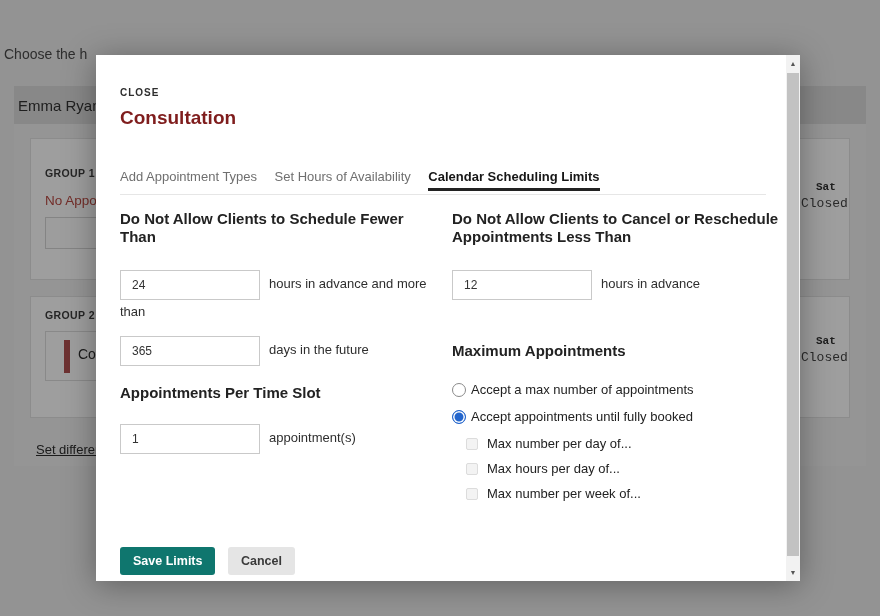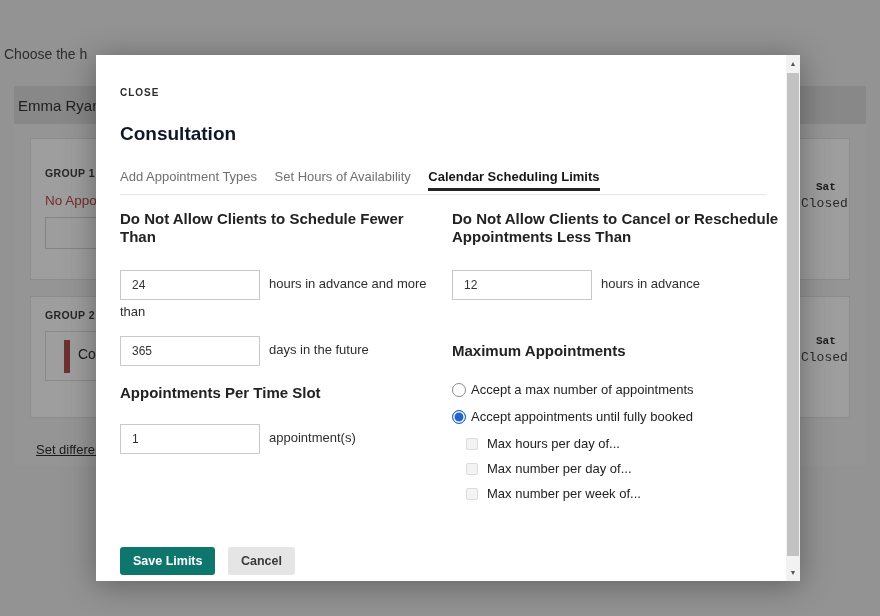--- a/index.html
+++ b/index.html
@@ -28,21 +28,21 @@
   .sat-status { font-size: 13px; color: #444; display: block; margin-top: 3px; margin-left: -15px; }
   .diff-link { position: absolute; left: 22px; top: 318px; font-size: 13px; color: #2e2e2e; text-decoration: underline; white-space: nowrap; }
 
   
   .dim-overlay { position: absolute; inset: 0; background: rgba(0,0,0,0.38); z-index: 5; }
 
   
   .modal { position: absolute; left: 96px; top: 55px; width: 704px; height: 526px; background: #ffffff;
            box-shadow: 0 4px 30px rgba(0,0,0,0.35); z-index: 10; overflow: hidden; }
   .close-btn { position: absolute; left: 24px; top: 32px; font-size: 10px; font-weight: bold; letter-spacing: 1px; color: #2e2e2e; cursor: pointer; }
-  .modal-title { position: absolute; left: 24px; top: 68px; font-size: 19px; font-weight: bold; color: #0f172a; }
+  .modal-title { position: absolute; left: 24px; top: 52px; font-size: 19px; font-weight: bold; color: #7f1d1d; }
 
   .tabs { position: absolute; left: 24px; top: 112px; right: 34px; height: 28px; border-bottom: 1px solid #e6e6e6; white-space: nowrap; }
   .tab { display: inline-block; font-size: 13px; color: #6f6f6f; margin-right: 13px; padding-bottom: 4px; cursor: pointer; }
   .tab.active { color: #161616; font-weight: bold; border-bottom: 3px solid #222; }
 
   .col { position: absolute; top: 155px; }
   .col-left { left: 24px; width: 322px; }
   .col-right { left: 356px; width: 330px; }
   .section-heading { font-size: 15px; font-weight: bold; color: #222; line-height: 1.2; margin-bottom: 24px; }
 
@@ -140,25 +140,25 @@
       <span class="radio unchecked"></span>
       <span>Accept a max number of appointments</span>
     </div>
     <div class="radio-row">
       <span class="radio checked"></span>
       <span>Accept appointments until fully booked</span>
     </div>
 
     <div class="checkbox-row">
       <span class="checkbox"></span>
-      <span>Max hours per day of...</span>
+      <span>Max number per day of...</span>
     </div>
     <div class="checkbox-row">
       <span class="checkbox"></span>
-      <span>Max number per day of...</span>
+      <span>Max hours per day of...</span>
     </div>
     <div class="checkbox-row">
       <span class="checkbox"></span>
       <span>Max number per week of...</span>
     </div>
   </div>
 
   <div class="modal-actions">
     <span class="btn btn-primary">Save Limits</span>
     <span class="btn btn-secondary">Cancel</span>

